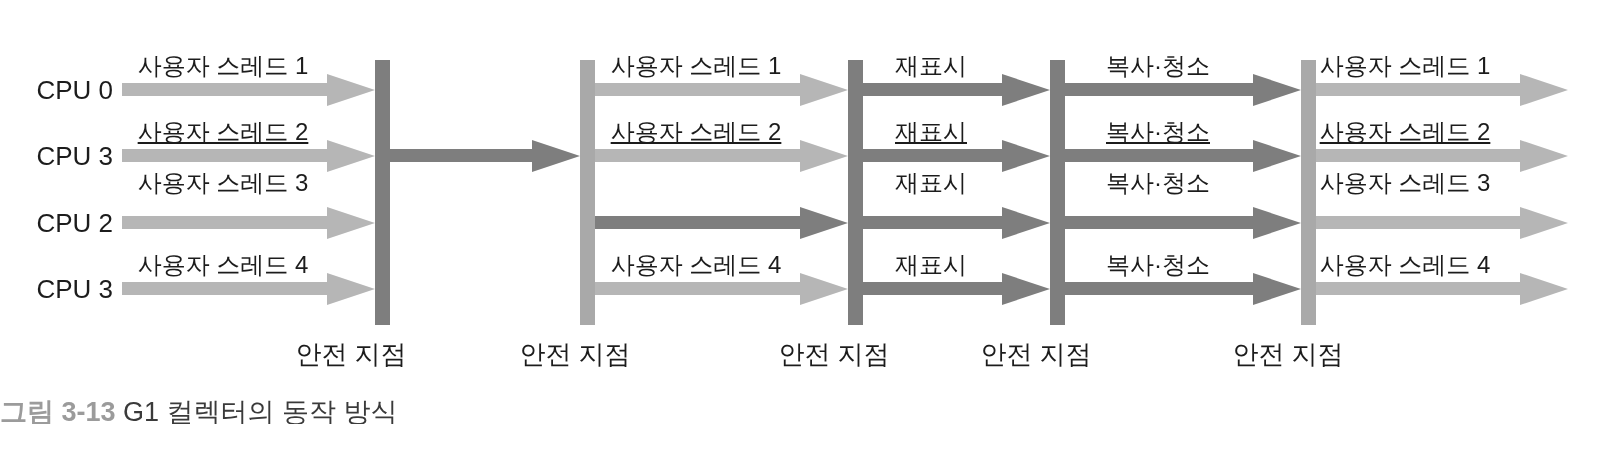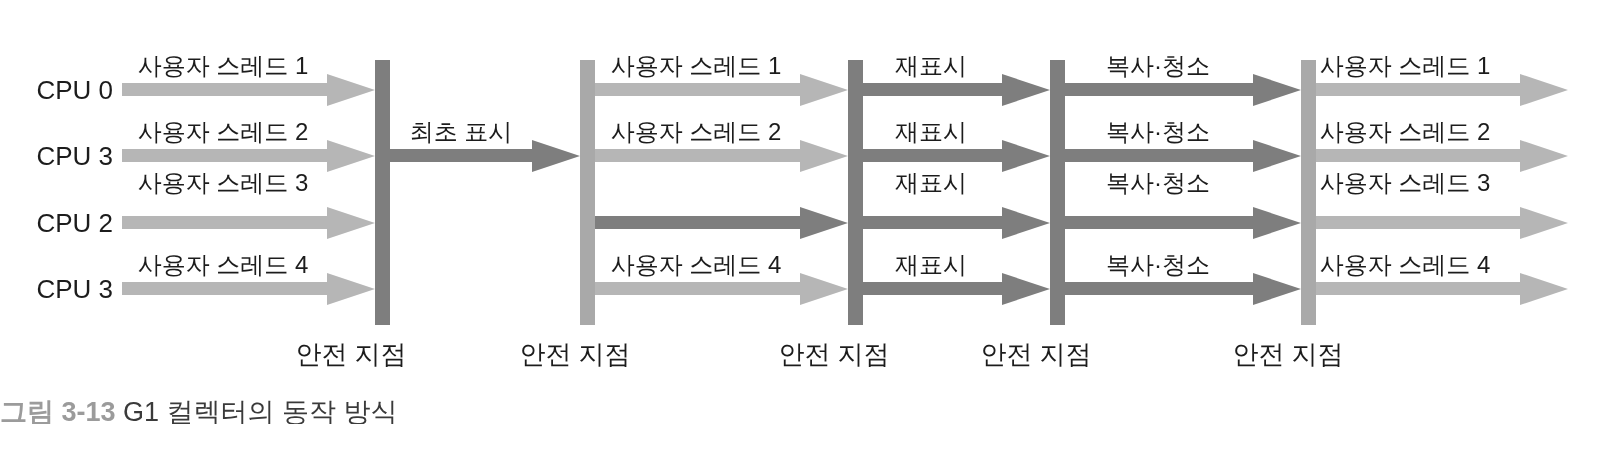--- a/index.html
+++ b/index.html
@@ -16,21 +16,21 @@
   .arrow .stem{position:absolute;left:0;right:44px;top:9px;height:13px;background:currentColor;}
   .arrow .head{position:absolute;right:0;top:0;width:0;height:0;
     border-top:16px solid transparent;border-bottom:16px solid transparent;
     border-left:48px solid currentColor;}
   .r1{top:74px;} .r2{top:140px;} .r3{top:207px;} .r4{top:273px;}
   
   .bar{position:absolute;top:60px;width:15px;height:265px;background:#a9a9a9;}
   .bar.dark{background:#7e7e7e;}
   
   .lbl{position:absolute;height:30px;line-height:30px;font-size:24px;color:#1c1c1c;text-align:center;white-space:nowrap;}
-  .t1{top:51px;} .t2{top:117px;} .t3{top:168px;text-align:center;} .t4{top:250px;}
+  .t1{top:51px;} .t2{top:117px;text-decoration:underline;} .t3{top:168px;text-align:center;} .t4{top:250px;}
   .cpu{position:absolute;left:28px;width:85px;height:32px;line-height:32px;
        font-size:26px;color:#1c1c1c;text-align:right;white-space:nowrap;}
   .safe{position:absolute;top:338px;width:200px;height:32px;line-height:32px;
         font-size:26px;color:#1c1c1c;text-align:center;white-space:nowrap;}
   .caption{position:absolute;top:394px;left:0;width:100%;height:36px;line-height:36px;
            font-size:27px;text-align:left;white-space:nowrap;}
   .caption .num{color:#9b9b9b;font-weight:bold;}
   .caption .txt{color:#3a3a3a;}
 </style>
 </head>
@@ -59,21 +59,20 @@
       <div class="stem"></div>
       <div class="head"></div>
     </div>
   <div class="arrow r4" style="left:122px;width:253px;">
       <div class="stem"></div>
       <div class="head"></div>
     </div>
 
   <div class="bar dark" style="left:375px;"></div>
 
-  <div class="lbl t2" style="left:361px;width:200px;">최초 표시</div>
   <div class="arrow dark r2" style="left:390px;width:190px;">
       <div class="stem"></div>
       <div class="head"></div>
     </div>
 
   <div class="bar" style="left:580px;"></div>
 
   <div class="lbl t1" style="left:571px;width:250px;">사용자 스레드 1</div>
   <div class="lbl t2" style="left:571px;width:250px;">사용자 스레드 2</div>
   <div class="lbl t4" style="left:571px;width:250px;">사용자 스레드 4</div>

